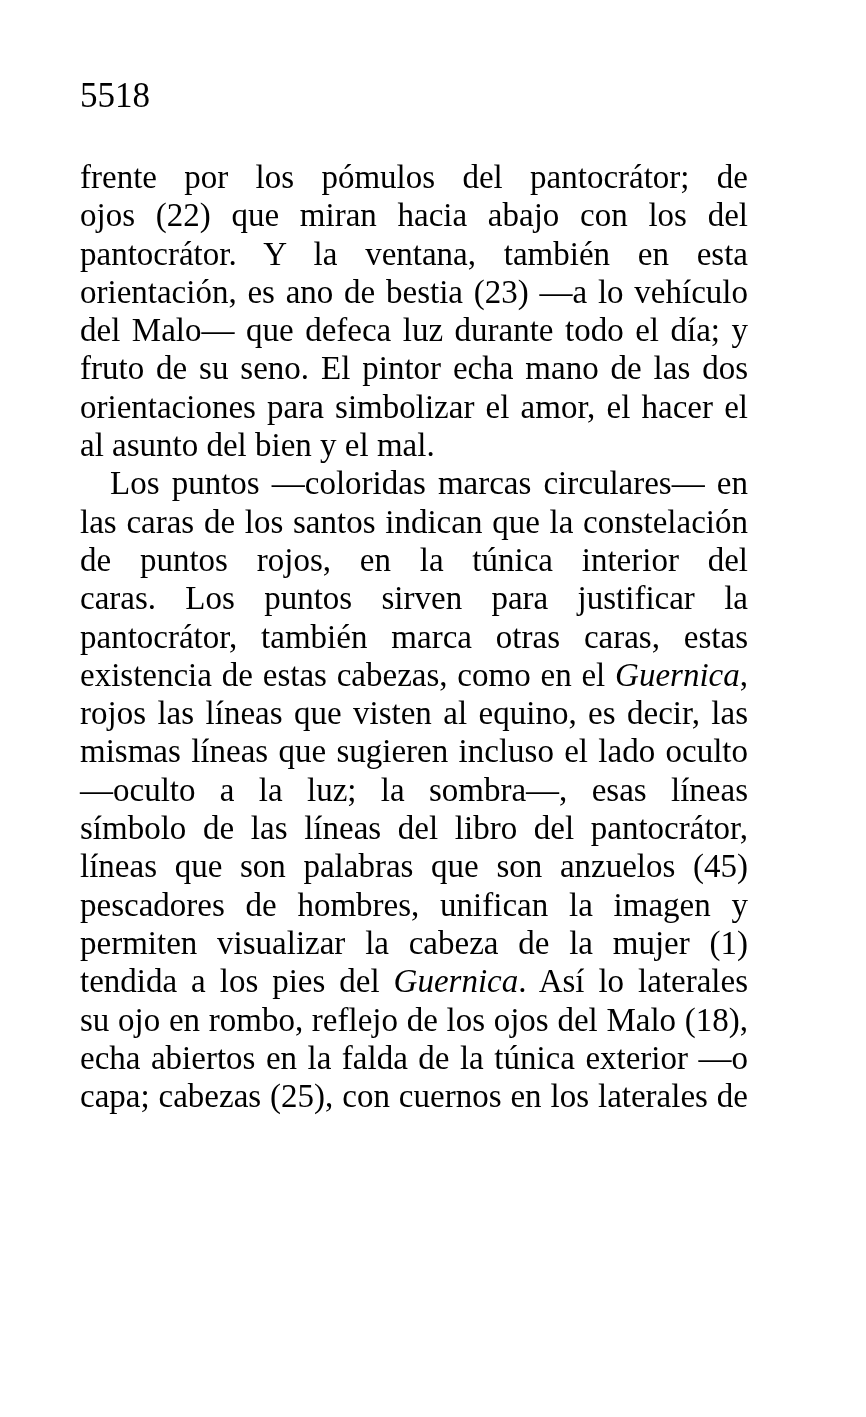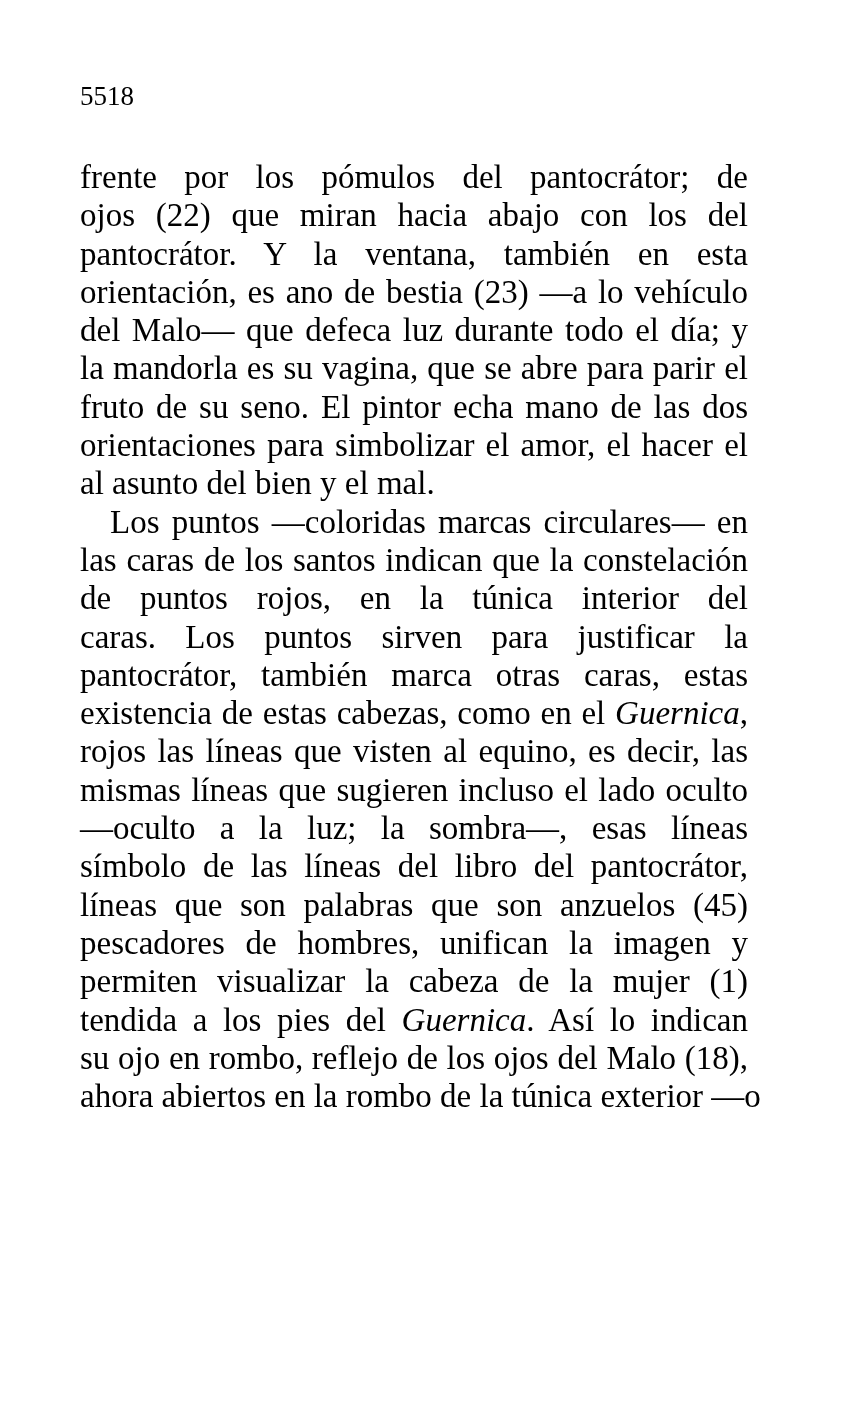--- a/index.html
+++ b/index.html
@@ -12,21 +12,21 @@
       height: 1417px;
       position: relative;
       overflow: hidden;
       font-family: "Liberation Serif", "DejaVu Serif", serif;
       color: #000000;
     }
     .page-number {
       position: absolute;
       left: 80px;
       top: 80px;
-      font-size: 27px;
+      font-size: 35px;
       line-height: 32px;
     }
     .body-text {
       position: absolute;
       left: 80px;
       top: 158px;
       width: 668px;
       font-size: 33px;
     }
     .line {
@@ -54,37 +54,37 @@
 <div class="page-number">5518</div>
 
 <div class="body-text">
 
   <div>
     <span class="line"><span>frente por los pómulos del pantocrátor; de</span></span>
     <span class="line"><span>ojos (22) que miran hacia abajo con los del</span></span>
     <span class="line"><span>pantocrátor. Y la ventana, también en esta</span></span>
     <span class="line"><span>orientación, es ano de bestia (23) —a lo vehículo</span></span>
     <span class="line"><span>del Malo— que defeca luz durante todo el día; y</span></span>
-    <span class="line"><span>la mandorla es su vagina, que se abre para parir el</span></span>
     <span class="line"><span>fruto de su seno. El pintor echa mano de las dos</span></span>
     <span class="line"><span>orientaciones para simbolizar el amor, el hacer el</span></span>
     <span class="line last"><span>al asunto del bien y el mal.</span></span>
   </div>
 
   <div>
     <span class="line indent"><span>Los puntos —coloridas marcas circulares— en</span></span>
     <span class="line"><span>las caras de los santos indican que la constelación</span></span>
     <span class="line"><span>de puntos rojos, en la túnica interior del</span></span>
     <span class="line"><span>caras. Los puntos sirven para justificar la</span></span>
     <span class="line"><span>pantocrátor, también marca otras caras, estas</span></span>
     <span class="line"><span>existencia de estas cabezas, como en el </span><em>Guernica</em><span>,</span></span>
     <span class="line"><span>rojos las líneas que visten al equino, es decir, las</span></span>
     <span class="line"><span>mismas líneas que sugieren incluso el lado oculto</span></span>
     <span class="line"><span>—oculto a la luz; la sombra—, esas líneas</span></span>
     <span class="line"><span>símbolo de las líneas del libro del pantocrátor,</span></span>
     <span class="line"><span>líneas que son palabras que son anzuelos (45)</span></span>
     <span class="line"><span>pescadores de hombres, unifican la imagen y</span></span>
     <span class="line"><span>permiten visualizar la cabeza de la mujer (1)</span></span>
-    <span class="line"><span>tendida a los pies del </span><em>Guernica</em><span>. Así lo indican</span></span>
+    <span class="line"><span>tendida a los pies del </span><em>Guernica</em><span>. Así lo laterales</span></span>
     <span class="line"><span>su ojo en rombo, reflejo de los ojos del Malo (18),</span></span>
-    <span class="line"><span>ahora abiertos en la rombo de la túnica exterior —o</span></span>
+    <span class="line"><span>echa abiertos en la falda de la túnica exterior —o</span></span>
+    <span class="line"><span>capa; cabezas (25), con cuernos en los laterales de</span></span>
   </div>
 </div>
 
 </body></html>

